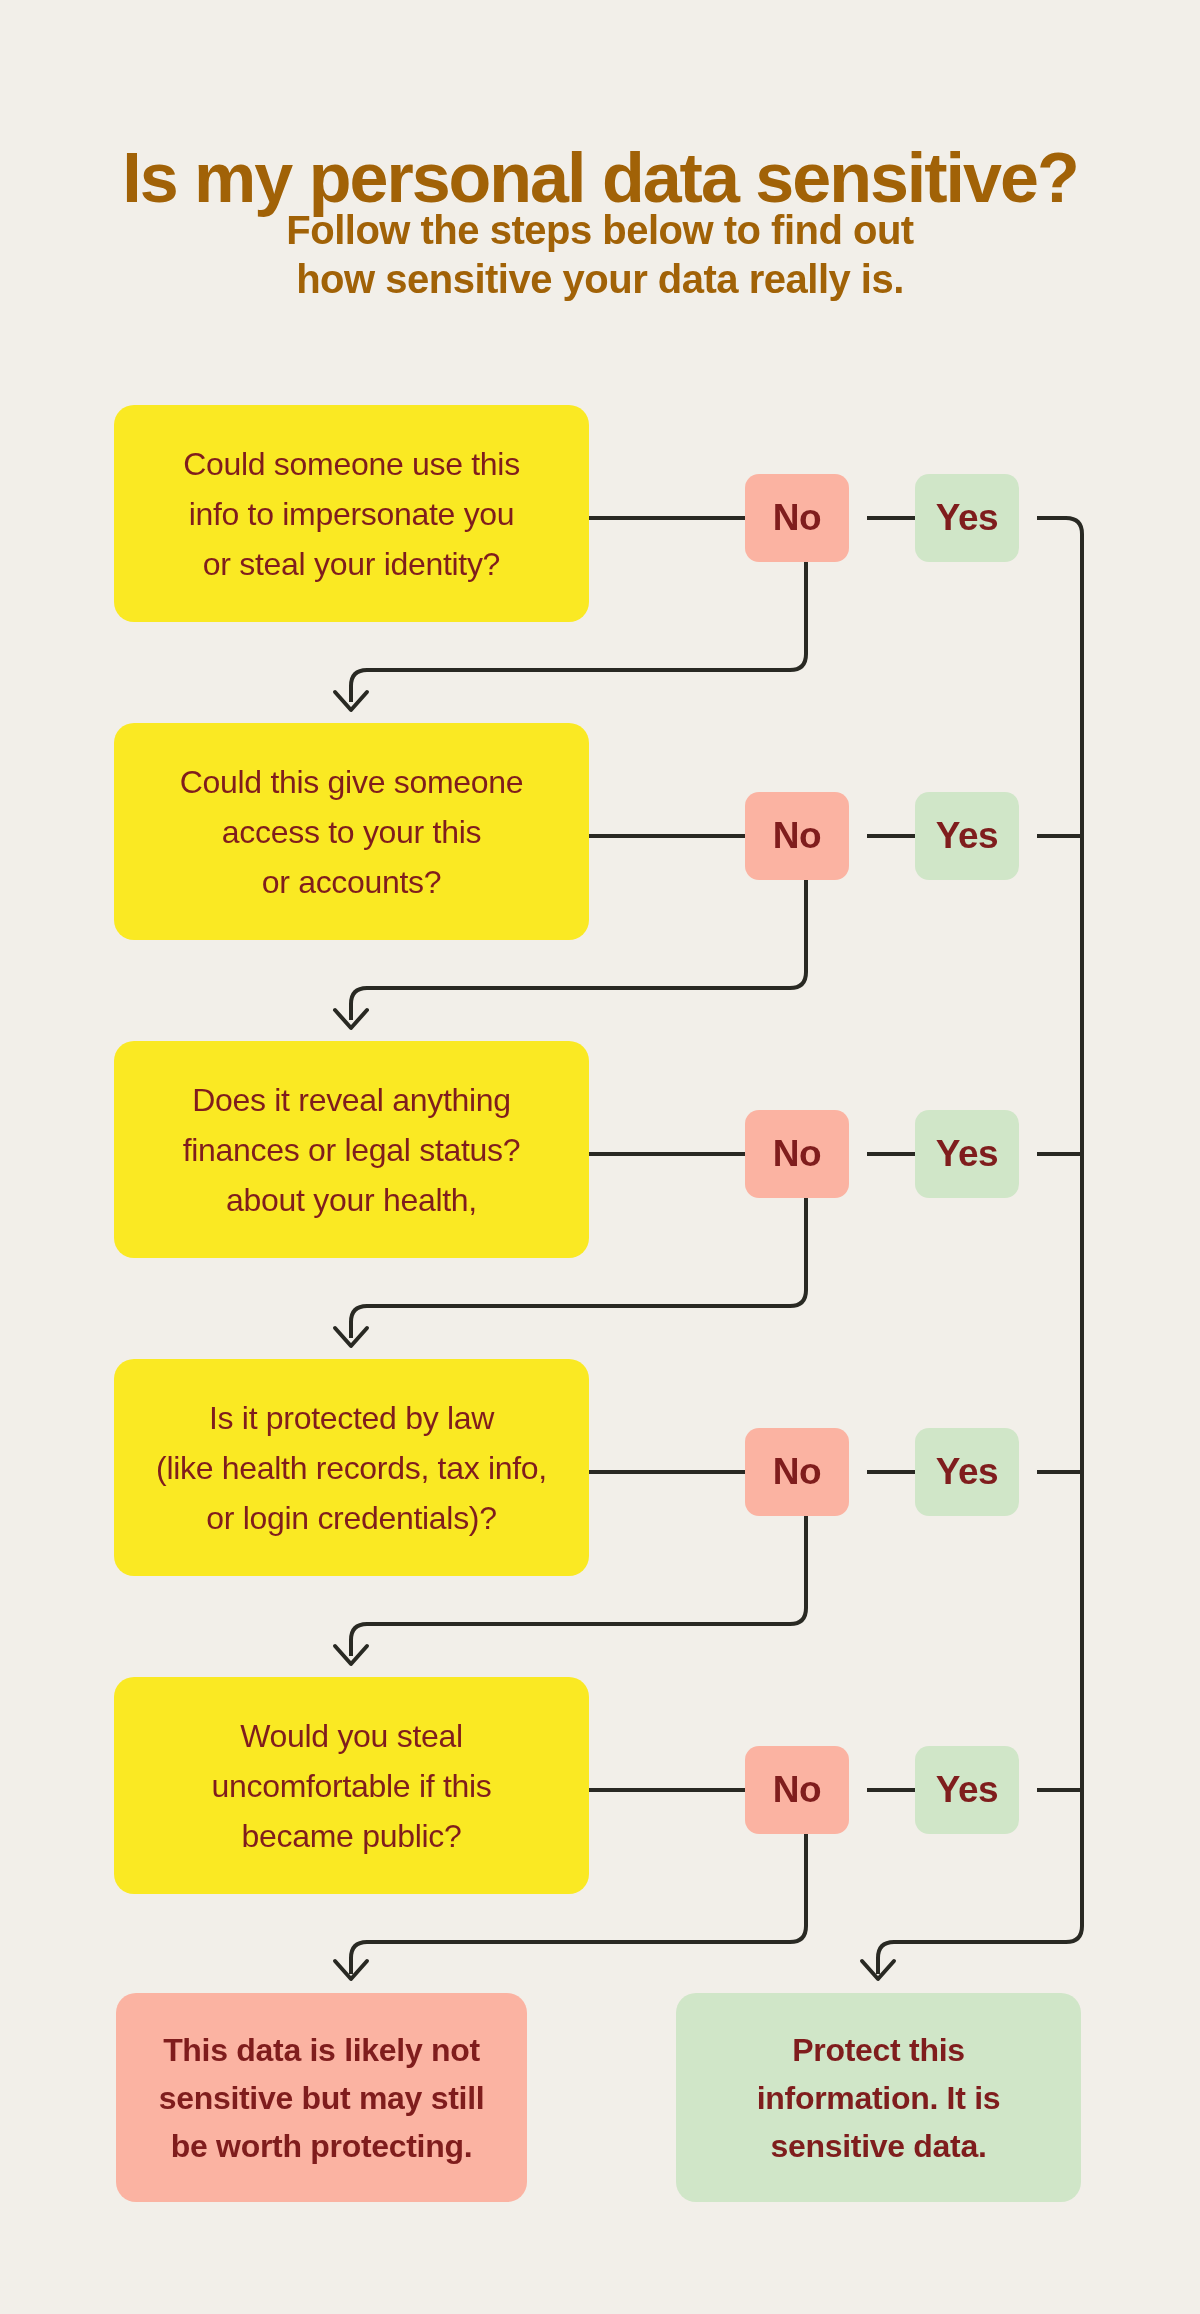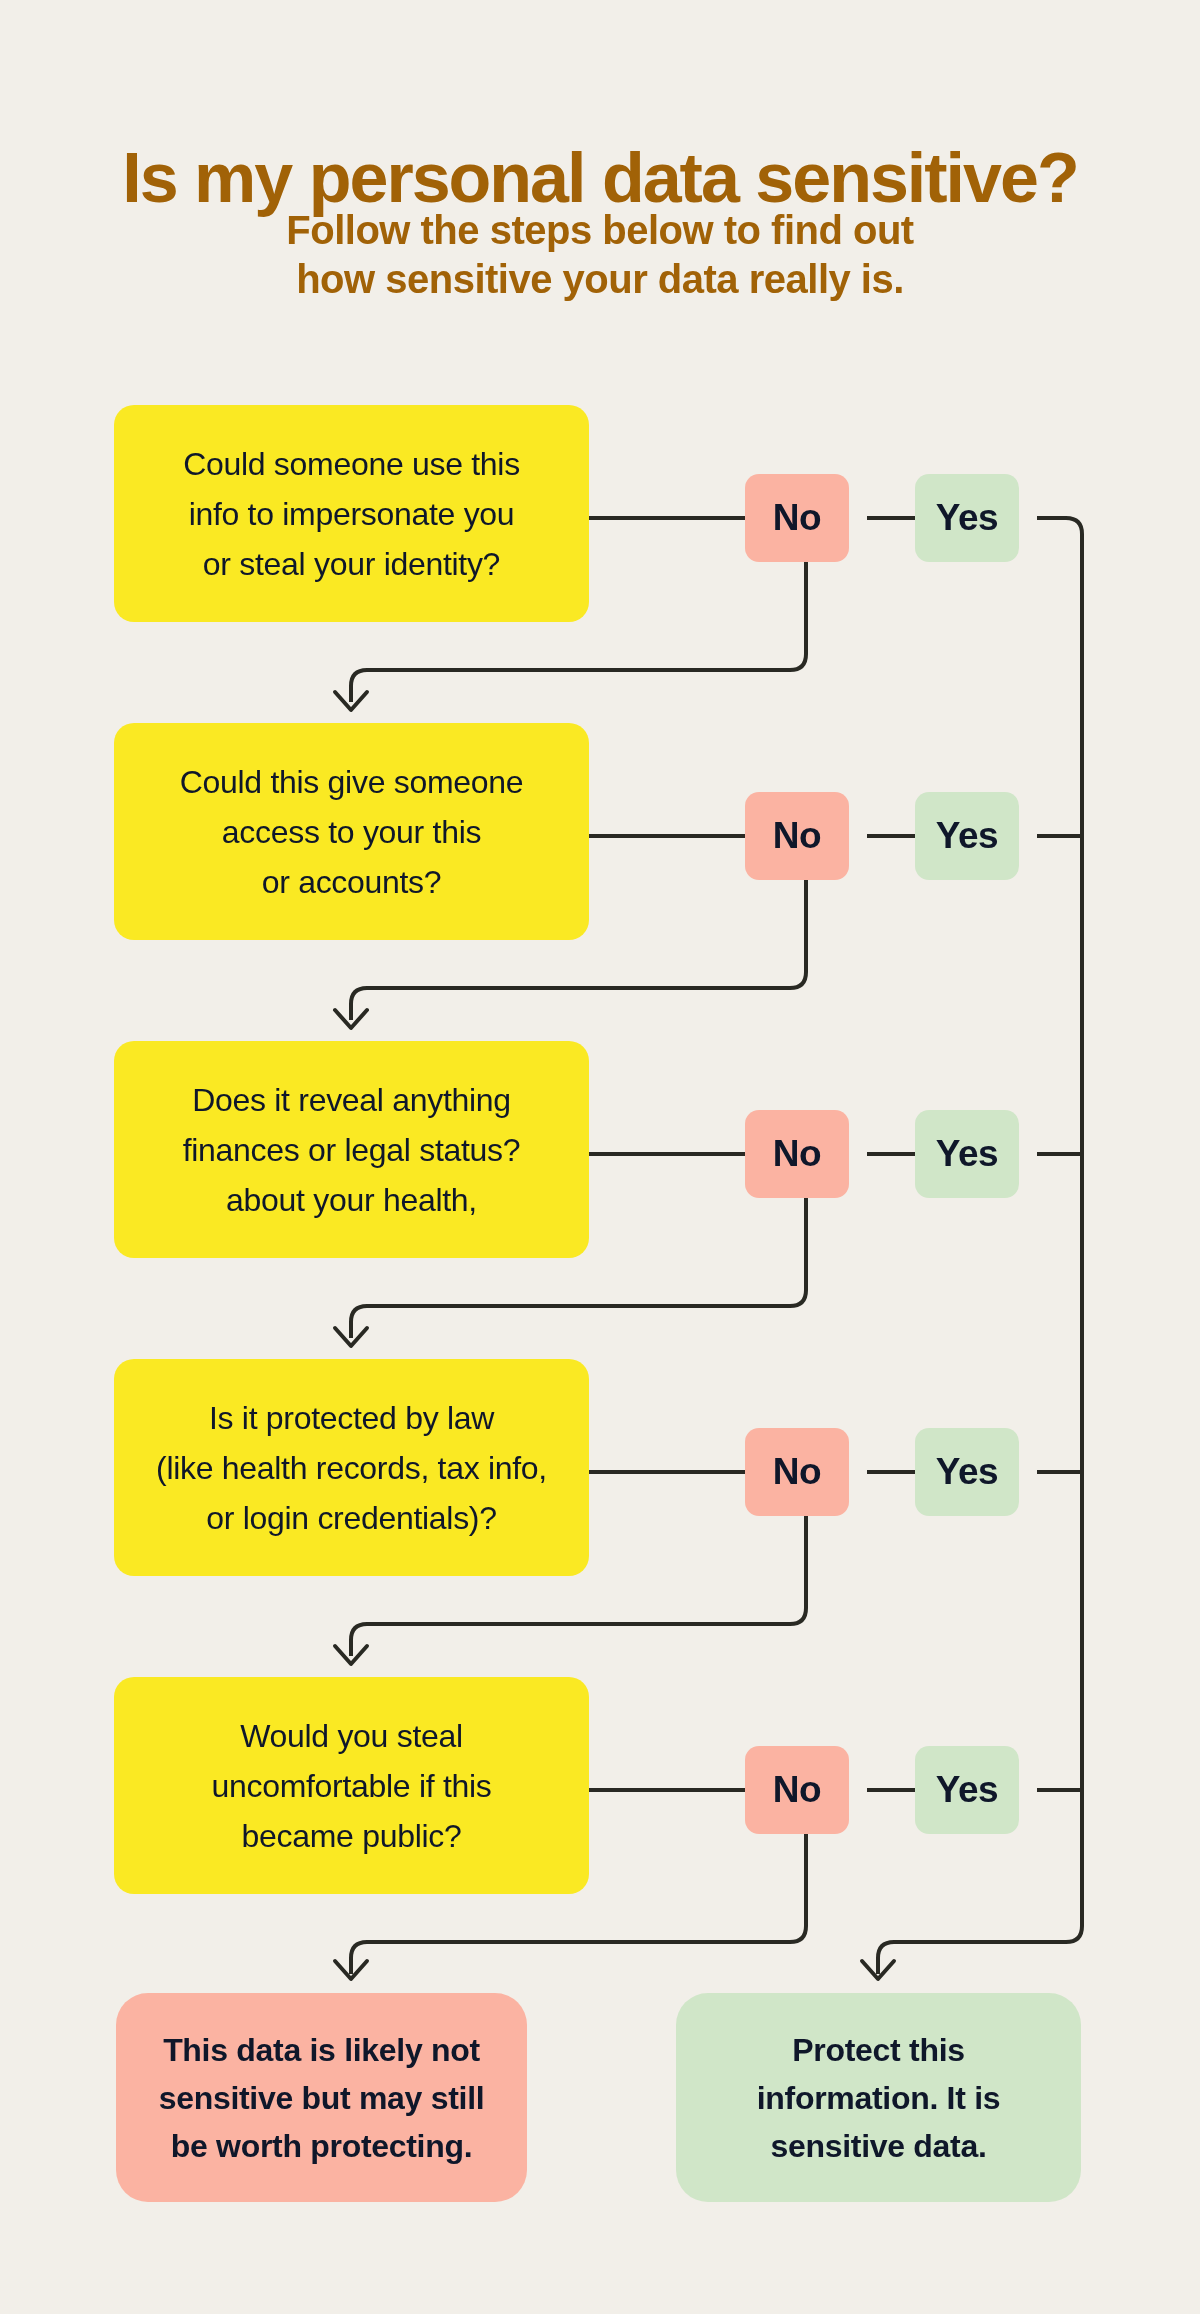--- a/index.html
+++ b/index.html
@@ -52,21 +52,21 @@
     line-height:49px;
     color:#a16207;
   }
   .box{
     position:absolute;
     display:flex;
     flex-direction:column;
     align-items:center;
     justify-content:center;
     text-align:center;
-    color:#0f172a;
+    color:#7f1d1d;
   }
   .qbox{
     left:114px;
     width:475px;
     height:217px;
     background:#FAE923;
     border-radius:20px;
     font-size:32px;
     line-height:50px;
     letter-spacing:-0.3px;
@@ -77,21 +77,21 @@
     border-radius:14px;
     font-size:37px;
     font-weight:bold;
     letter-spacing:-0.5px;
   }
   .ans.no{left:745px;background:#FBB3A2;}
   .ans.yes{left:915px;background:#D0E6C8;}
   .outcome{
     top:1993px;
     height:209px;
-    border-radius:32px;
+    border-radius:20px;
     font-size:32px;
     font-weight:bold;
     line-height:48px;
     letter-spacing:-0.3px;
   }
   .outcome.negative{left:116px;width:411px;background:#FBB3A2;}
   .outcome.positive{left:676px;width:405px;background:#D0E6C8;}
 </style>
 </head>
 <body>

